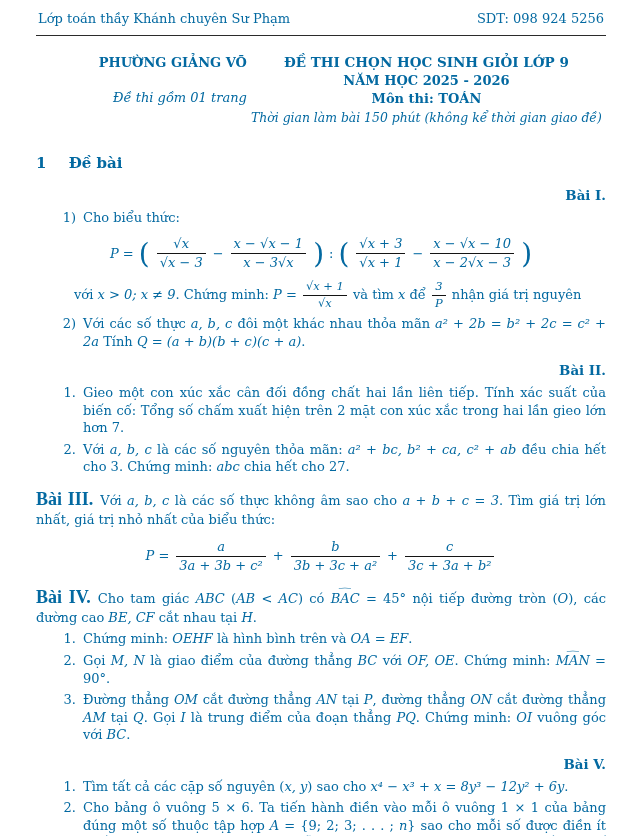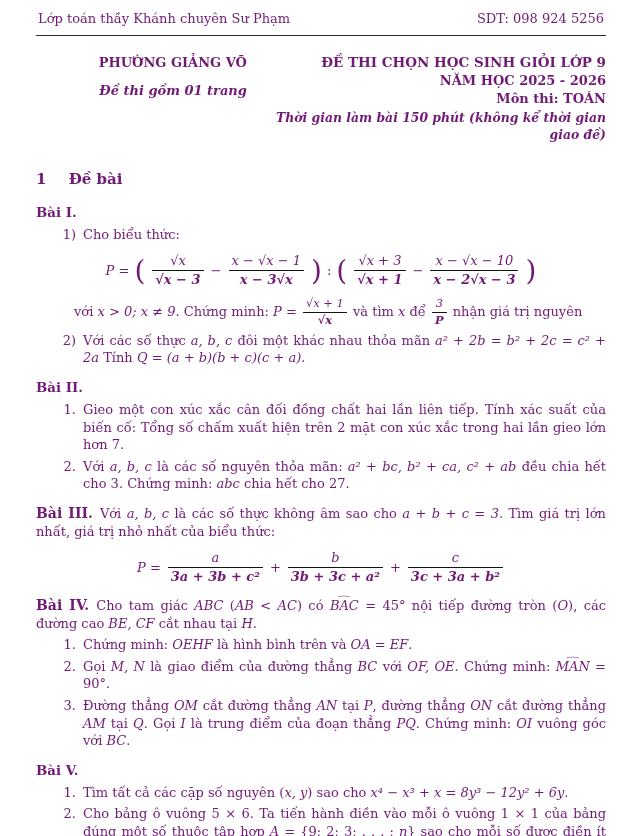--- a/index.html
+++ b/index.html
@@ -1,54 +1,54 @@
 <!DOCTYPE html>
 <html><head>
 <meta charset="utf-8">
 <style>
   * { box-sizing: border-box; }
   html,body { margin:0; padding:0; background:#ffffff; }
   .page {
     width: 642px; height: 836px; overflow: hidden;
     padding: 6px 36px 0 36px;
     font-family: "DejaVu Serif", "Liberation Serif", serif;
-    font-size: 13px; line-height: 1.35; color: #701a75;
+    font-size: 13px; line-height: 1.35; color: #0369a1;
   }
   .topbar {
     display:flex; justify-content:space-between; align-items:baseline;
     padding: 4px 2px 7px 2px; border-bottom: 1px solid #2b2b2b;
   }
   .exam-head { display:flex; margin-top: 17px; }
   .head-left { width: 37%; text-align:right; padding-top:1px; }
-  .head-right { width: 63%; text-align:right; }
-  .head-left .note { margin-top: 11px; font-weight: bold; }
+  .head-right { width: 63%; text-align:center; }
+  .head-left .note { margin-top: 18px; }
   .t1 { font-size: 13.5px; }
   .t2, .t3 { margin-top: 1px; }
-  .t4 { font-size: 12.4px; margin-top: 2px; font-weight: bold; }
+  .t4 { font-size: 12.4px; margin-top: 2px; }
   .bf { font-weight: bold; }
   .it { font-style: italic; }
   .mi { font-style: italic; }
   .section { font-size: 15px; font-weight: bold; margin: 26px 0 13px 0; }
   .sec-num { margin-right: 17px; }
-  .prob-label { font-size: 13.4px; margin: 11px 0 5px 0; }
+  .prob-label { font-size: 13.4px; margin: 11px 0 5px 0; text-align: right; }
   .prob-para { margin: 11px 0 4px 0; text-align: justify; }
-  .plabel { font-size: 14px; margin-right: 7px; }
+  .plabel { font-size: 18px; margin-right: 7px; font-family: Liberation Serif, serif; }
   .enum { display:flex; margin: 4px 0 4px 18px; }
   .enum .marker { flex:none; width: 22px; text-align:right; margin-right: 7px; }
   .enum .itext { flex:1; text-align: justify; }
   .item-cont { margin: 3px 0 3px 38px; text-align: justify; }
   
   .display-math {
     display:flex; justify-content:center; align-items:center;
     gap: 5px; margin: 10px 0 9px 0;
   }
   .frac { display:inline-flex; flex-direction:column; text-align:center;
           vertical-align: middle; margin: 0 2px; line-height: 1.22; }
   .frac .fnum { border-bottom: 1px solid #141414; padding: 0 3px 1px 3px; }
-  .frac .fden { padding: 1px 3px 0 3px; font-weight: bold; }
+  .frac .fden { padding: 1px 3px 0 3px; }
   .enum .frac, .item-cont .frac, .prob-para .frac { font-size: 0.88em; }
   .bigp { font-size: 215%; font-weight: 400; line-height: 0; font-style: normal; }
   .mhat { position: relative; display:inline-block; font-style: italic; }
   .mhat::after {
     content: "\2322"; position:absolute; left:50%; top:-0.78em;
     transform: translateX(-50%) scaleX(2.4) scaleY(0.75);
     font-size: 0.72em; font-style: normal;
   }
 </style>
 </head>

